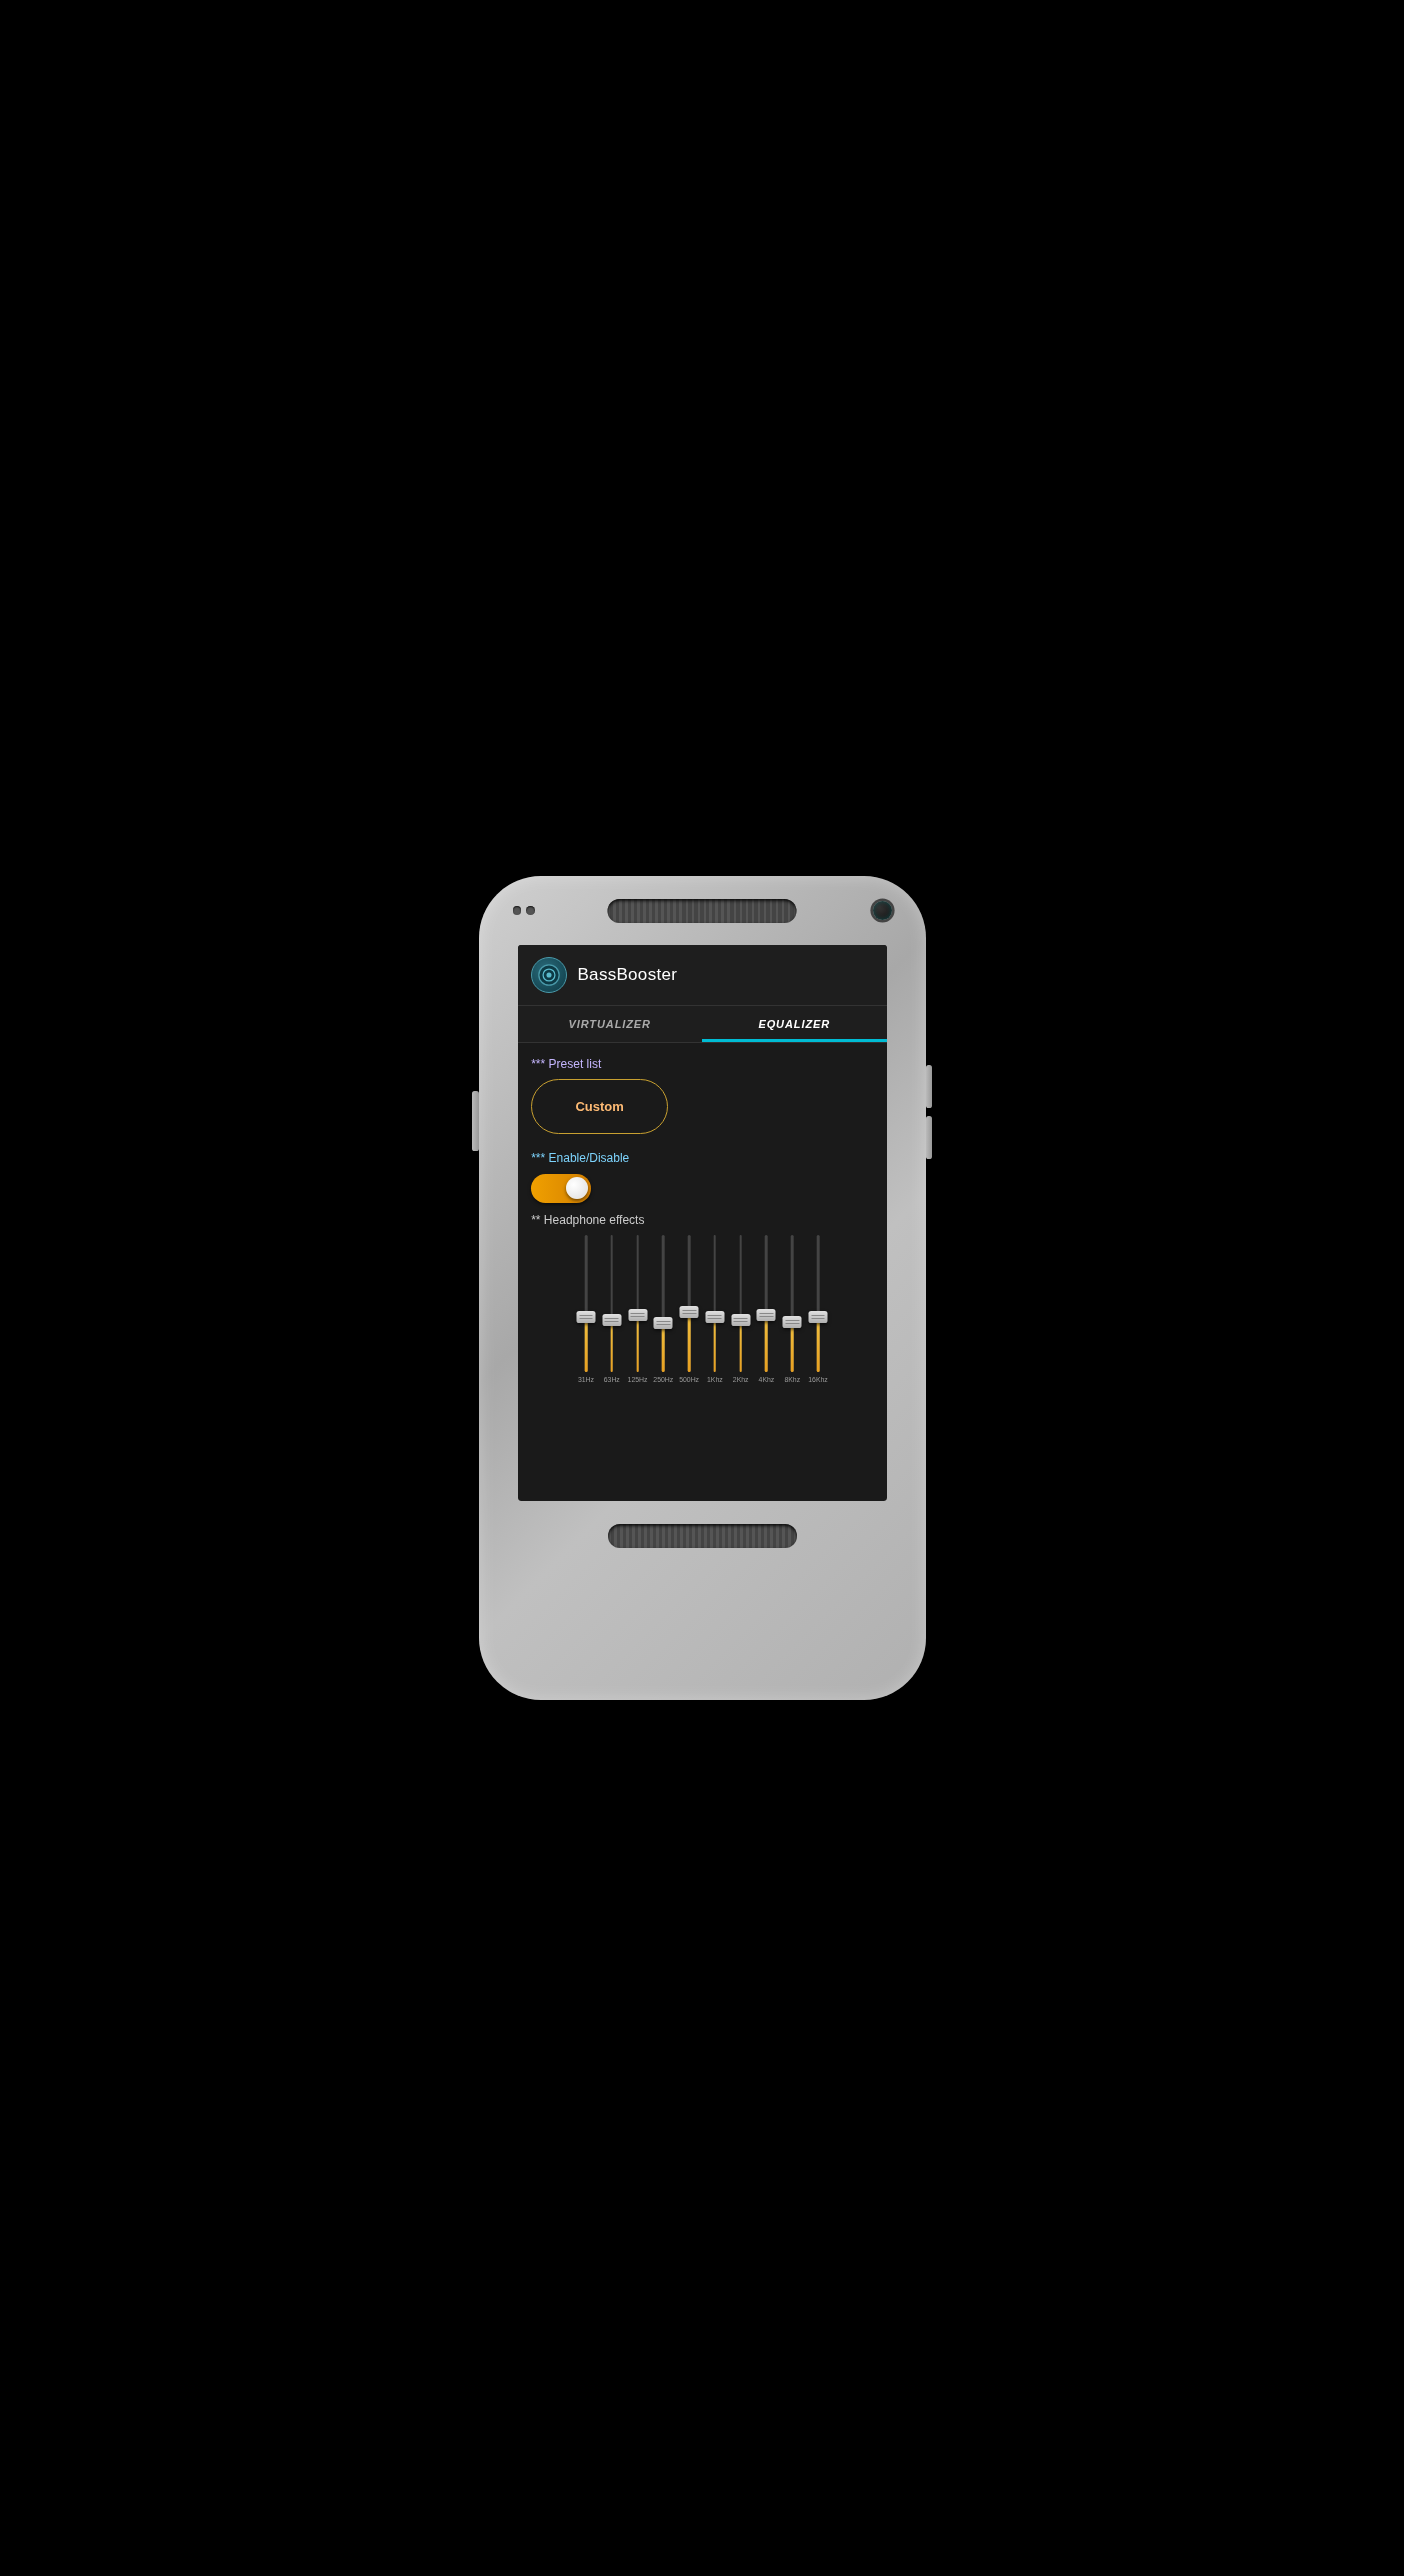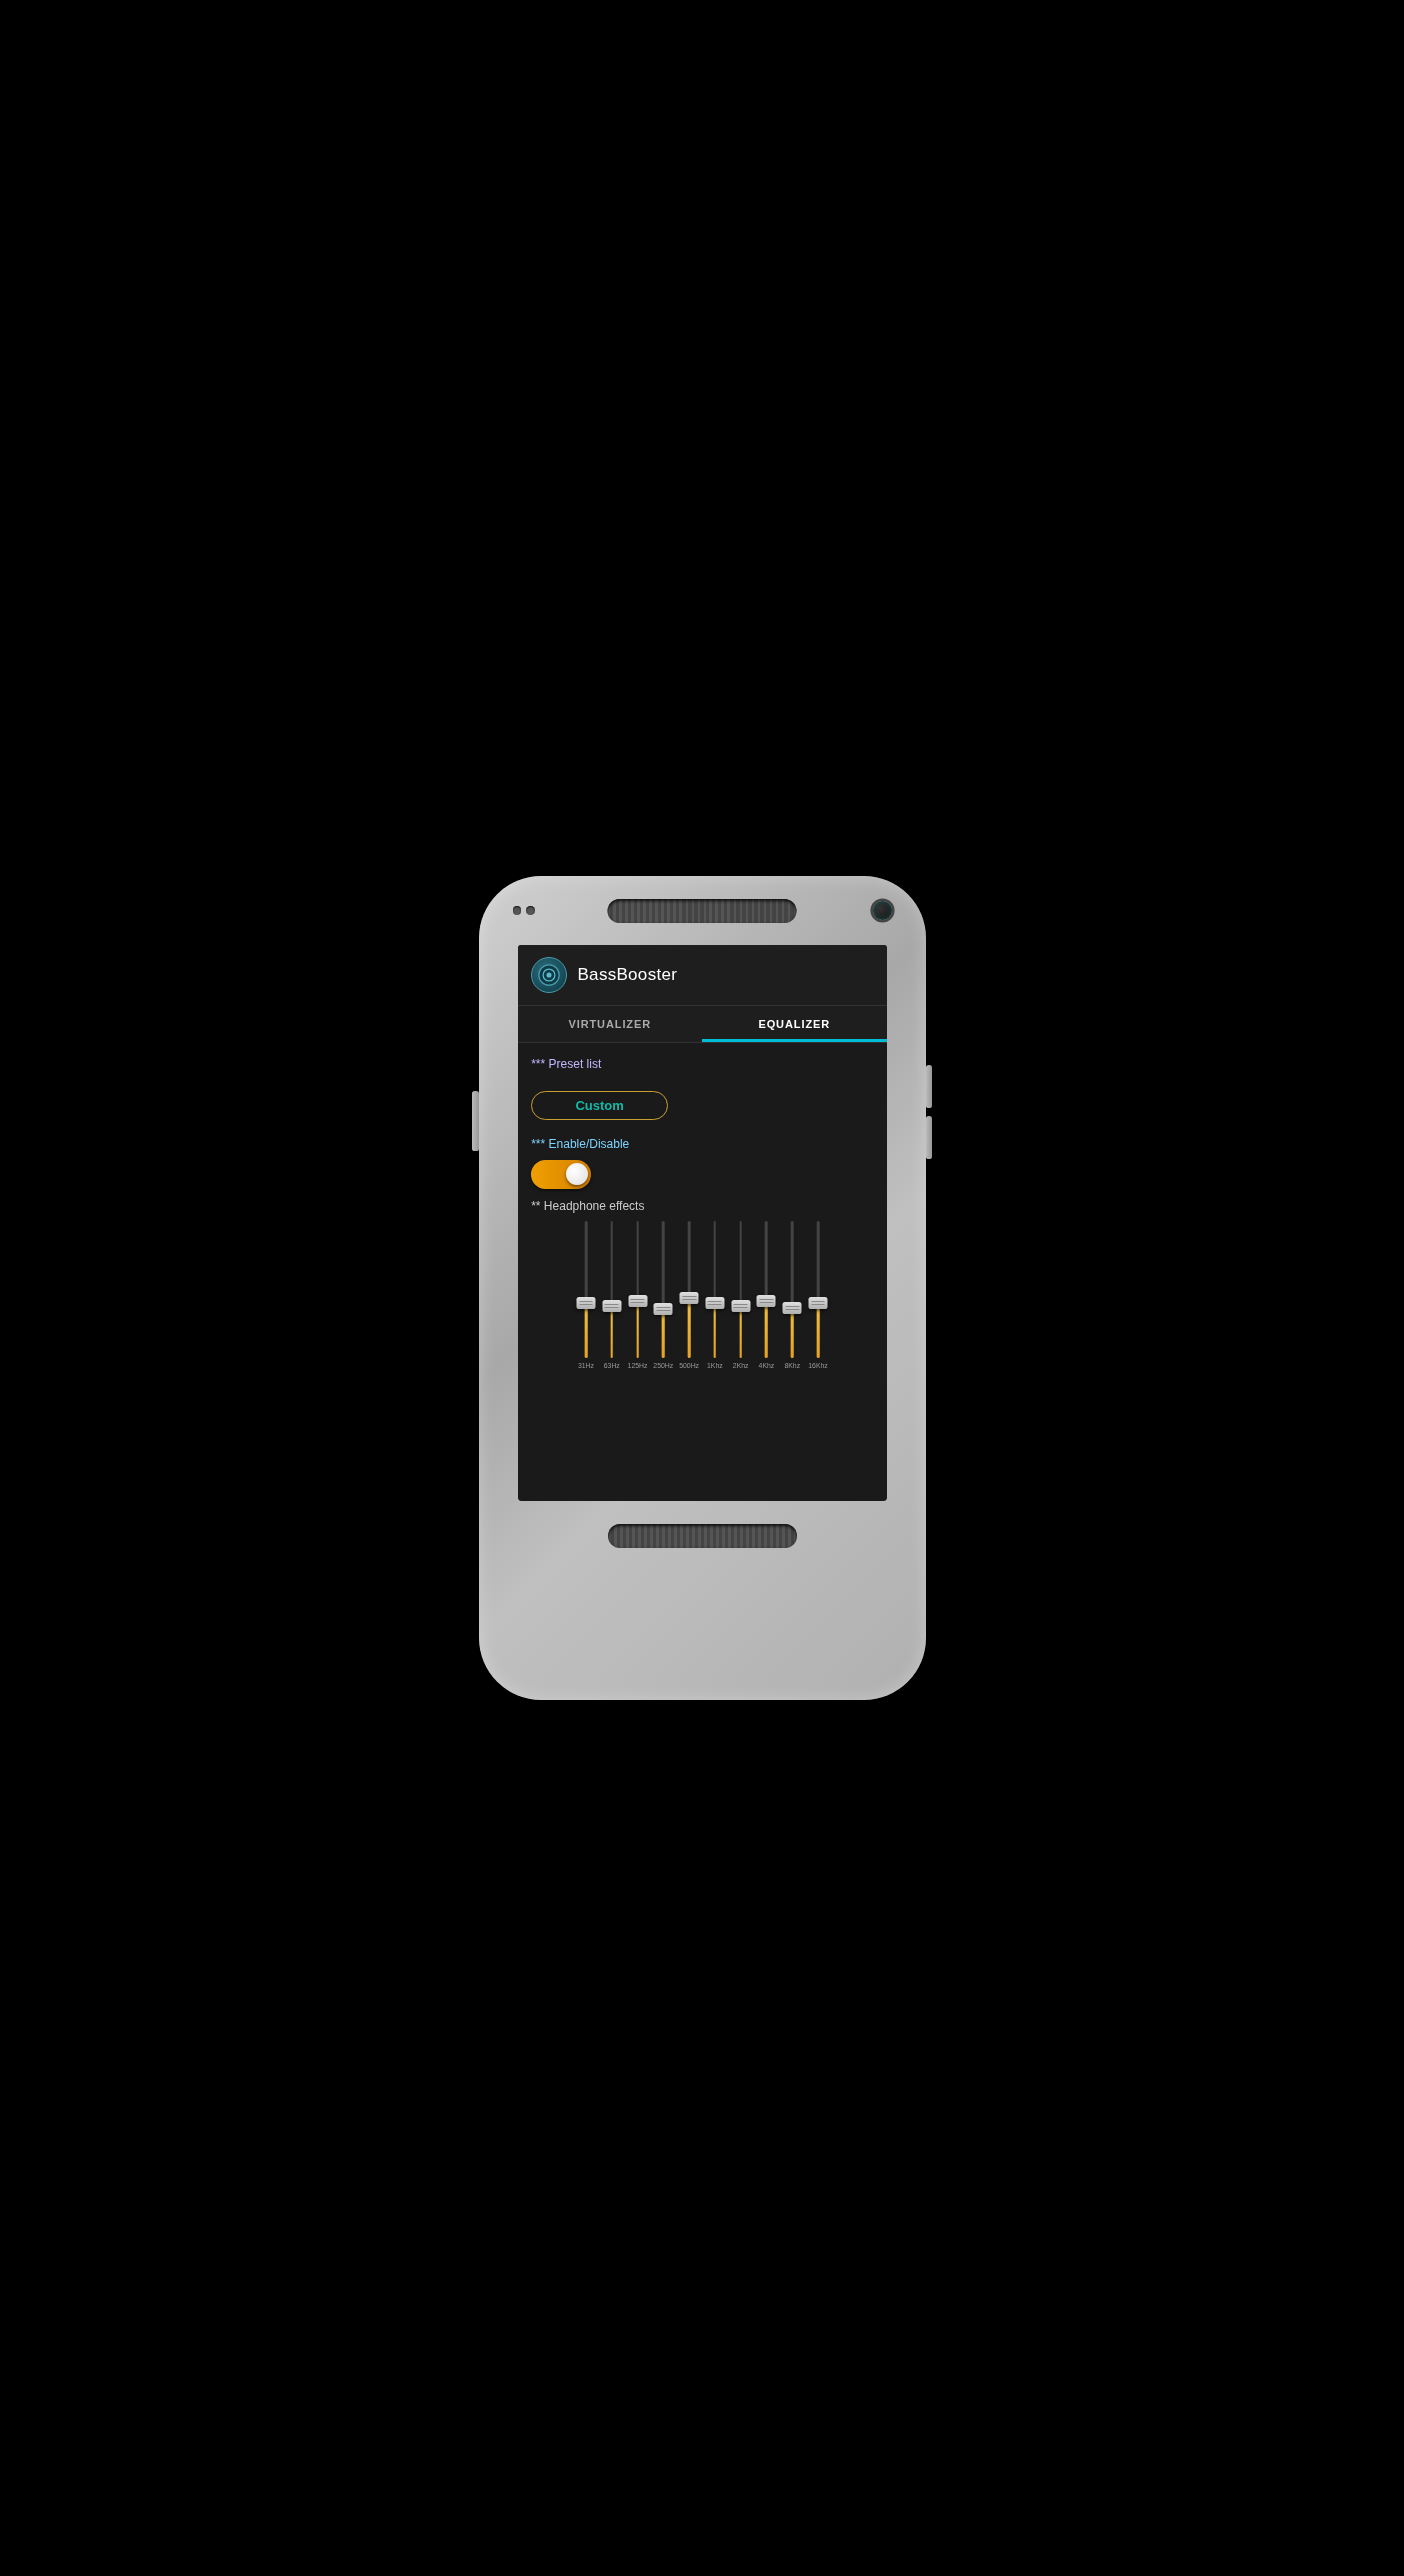--- a/index.html
+++ b/index.html
@@ -104,20 +104,21 @@
       color: #fff;
       font-size: 17px;
       font-weight: 500;
       letter-spacing: 0.3px;
     }
 
     .tabs-row {
       display: flex;
       background: #1e1e1e;
       border-bottom: 0.9px solid #333;
+      font-style: italic;
     }
 
     .tab {
       flex: 1;
       padding: 12px 8.6px;
       text-align: center;
       color: #aaa;
       font-size: 11px;
       font-weight: bold;
       letter-spacing: 0.9px;
@@ -169,29 +170,28 @@
     .right-knobs {
       display: flex;
       flex-direction: column;
       align-items: center;
       gap: 13.7px;
     }
 
     .custom-button {
       border: 1.7px solid #c8a030;
       border-radius: 43px;
-      padding: 6px 26px;
-      color: #14b8a6;
+      padding: 19px 26px;
+      color: #fdba74;
       font-size: 13px;
       font-weight: bold;
       background: transparent;
       cursor: pointer;
       width: 137px;
       text-align: center;
-      margin-top: 12px;
     }
 
     .enable-section {
       margin-top: 6.9px;
     }
 
     .enable-label {
       color: #7dd3fc;
       font-size: 12px;
       margin-bottom: 8.6px;

